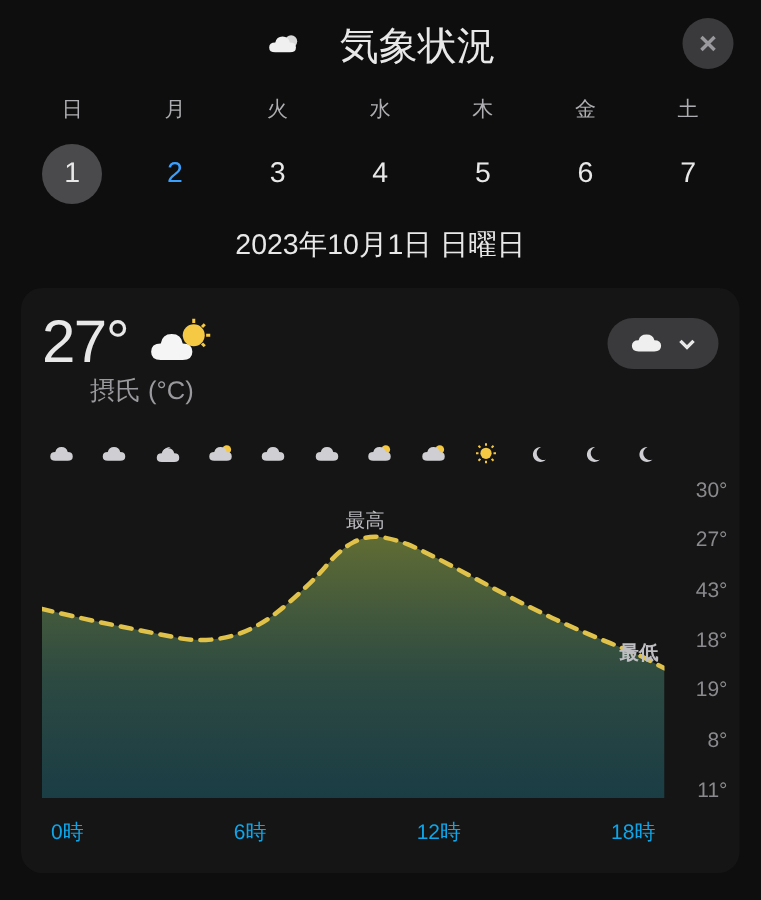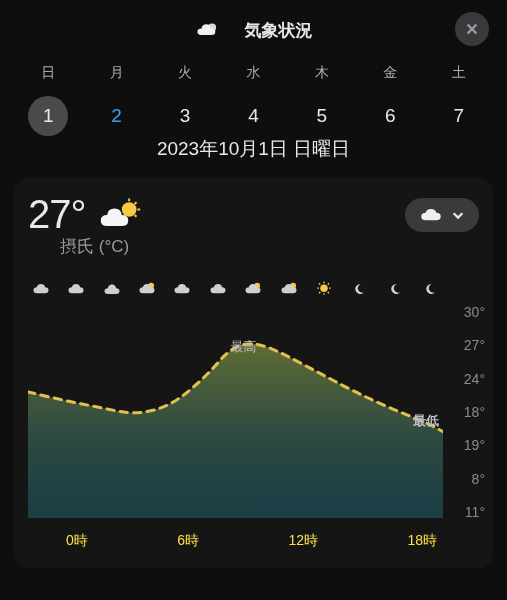--- a/index.html
+++ b/index.html
@@ -1,34 +1,34 @@
 <!DOCTYPE html>
 <html><head>
 <meta charset="utf-8">
 <style>
   * { box-sizing: border-box; margin: 0; padding: 0; }
   html, body { width: 507px; height: 600px; background: #0e0e0e; color: #e8e8e8; font-family: -apple-system, "Helvetica Neue", Arial, sans-serif; overflow: hidden; }
   .screen { width: 507px; height: 600px; position: relative; padding: 0 14px 10px 14px; }
 
   
   .header { display: flex; align-items: center; justify-content: center; position: relative; height: 48px; margin-top: 6px; }
-  .header .title { display: flex; align-items: center; gap: 24px; font-size: 17px; font-weight: 700; }
+  .header .title { display: flex; align-items: center; gap: 24px; font-size: 26px; font-weight: 400; }
   .close-btn { position: absolute; right: 4px; top: 6px; width: 34px; height: 34px; border-radius: 50%; background: #3a3a3c; display: flex; align-items: center; justify-content: center; cursor: pointer; }
   .close-btn svg { width: 14px; height: 14px; stroke: #9a9a9e; stroke-width: 2.6; fill: none; }
 
   
   .week-row { display: flex; justify-content: space-around; margin-top: 10px; }
   .week-row div { width: 40px; text-align: center; font-size: 14px; color: #aeaeb2; }
 
   .day-row { display: flex; justify-content: space-around; margin-top: 14px; font-size: 19px; }
   .day-cell { width: 40px; height: 40px; display: flex; align-items: center; justify-content: center; border-radius: 50%; color: #e8e8e8; }
   .day-cell.selected { background: #4a4a4c; }
   .day-cell.accent { color: #3aa0ff; }
 
-  .full-date { text-align: center; font-size: 19px; color: #e8e8e8; font-weight: 500; }
+  .full-date { text-align: center; font-size: 19px; margin-top: 14px; color: #e8e8e8; font-weight: 500; }
 
   
   .card { background: #151515; border-radius: 14px; margin-top: 16px; padding: 14px 6px 8px 14px; height: 390px; position: relative; }
 
   .temps-row { display: flex; align-items: center; gap: 8px; }
   .hi { font-size: 40px; font-weight: 400; letter-spacing: -1px; }
   .lo { font-size: 40px; font-weight: 400; color: #7a7a7e; letter-spacing: -1px; }
   .cond-icon { margin-left: 4px; }
 
   .unit-label { font-size: 17px; color: #9a9a9e; margin-top: -2px; margin-left: 32px; }
@@ -39,21 +39,21 @@
   
   .chart-wrap { position: relative; margin-top: 20px; height: 278px; }
   .hour-icons { display: flex; justify-content: space-between; padding: 0 46px 0 2px; margin-bottom: 2px; }
   .hour-icons span { width: 22px; height: 22px; display: flex; align-items: center; justify-content: center; }
 
   .plot { position: relative; height: 216px; margin-right: 44px; }
   .plot svg { position: absolute; inset: 0; width: 100%; height: 100%; }
   .yaxis { position: absolute; right: 2px; top: 26px; bottom: 36px; width: 40px; display: flex; flex-direction: column; justify-content: space-between; }
   .yaxis div { font-size: 14px; color: #8a8a8e; text-align: right; }
   .xaxis { position: absolute; left: 0; right: 44px; bottom: 6px; display: flex; justify-content: space-between; padding: 0 6px; }
-  .xaxis div { font-size: 14px; color: #fde047; margin-left: 32px; }
+  .xaxis div { font-size: 14px; color: #0ea5e9; }
 
   .mark-label { position: absolute; font-size: 13px; color: #bdbdc2; }
 
   
   .ico svg { display: block; }
 </style>
 </head>
 <body>
 
 <div class="screen">
@@ -210,28 +210,28 @@
           <defs>
             <linearGradient id="grad" x1="0" y1="0" x2="0" y2="1">
               <stop offset="0%" stop-color="#7b8a3e" stop-opacity="0.75"></stop>
               <stop offset="55%" stop-color="#3c6c5f" stop-opacity="0.6"></stop>
               <stop offset="100%" stop-color="#1f5d6b" stop-opacity="0.55"></stop>
             </linearGradient>
           </defs>
         <path d="M 0 89.99999999999999 Q 0 89.99999999999999 17.391304347826086 94.19999999999999 Q 34.78260869565217 98.39999999999999 52.17391304347826 102 Q 69.56521739130434 105.60000000000001 86.95652173913044 109.19999999999999 Q 104.34782608695652 112.79999999999998 121.7391304347826 108 Q 139.1304347826087 103.20000000000002 156.52173913043478 87.60000000000001 Q 173.91304347826087 72 182.60869565217394 61.19999999999999 Q 191.30434782608697 50.39999999999998 200 45.59999999999998 Q 208.69565217391303 40.79999999999998 217.39130434782606 42 Q 226.08695652173913 43.20000000000002 234.7826086956522 46.8 Q 243.47826086956525 50.39999999999998 260.8695652173913 60 Q 278.2608695652174 69.60000000000002 295.6521739130435 79.19999999999999 Q 313.04347826086956 88.79999999999997 330.4347826086956 97.19999999999999 Q 347.82608695652175 105.60000000000001 365.21739130434787 112.80000000000001 Q 382.60869565217394 120 391.304347826087 124.80000000000001 T 400 129.60000000000002 L 400 216 L 0 216 Z" fill="url(#grad)"></path>
             <path d="M 0 89.99999999999999 Q 0 89.99999999999999 17.391304347826086 94.19999999999999 Q 34.78260869565217 98.39999999999999 52.17391304347826 102 Q 69.56521739130434 105.60000000000001 86.95652173913044 109.19999999999999 Q 104.34782608695652 112.79999999999998 121.7391304347826 108 Q 139.1304347826087 103.20000000000002 156.52173913043478 87.60000000000001 Q 173.91304347826087 72 182.60869565217394 61.19999999999999 Q 191.30434782608697 50.39999999999998 200 45.59999999999998 Q 208.69565217391303 40.79999999999998 217.39130434782606 42 Q 226.08695652173913 43.20000000000002 234.7826086956522 46.8 Q 243.47826086956525 50.39999999999998 260.8695652173913 60 Q 278.2608695652174 69.60000000000002 295.6521739130435 79.19999999999999 Q 313.04347826086956 88.79999999999997 330.4347826086956 97.19999999999999 Q 347.82608695652175 105.60000000000001 365.21739130434787 112.80000000000001 Q 382.60869565217394 120 391.304347826087 124.80000000000001 T 400 129.60000000000002" fill="none" stroke="#e0c24b" stroke-width="3" stroke-dasharray="7 6" stroke-linecap="round"></path>
           </svg>
-        <div class="mark-label" id="maxLbl" style="left: 202.522px; top: 36px;">最高</div>
+        <div class="mark-label" id="maxLbl" style="left: 202.522px; top: 22px;">最高</div>
         <div class="mark-label" id="minLbl" style="left: 385px; top: 109.6px; font-weight: bold;">最低</div>
       </div>
 
       <div class="yaxis" id="yaxis">
           <div>30°</div>
           <div>27°</div>
-          <div>24°</div>
+          <div>43°</div>
           <div>18°</div>
           <div>19°</div>
           <div>8°</div>
           <div>11°</div>
         </div>
       <div class="xaxis" id="xaxis">
           <div>0時</div>
           <div>6時</div>
           <div>12時</div>
           <div>18時</div>

